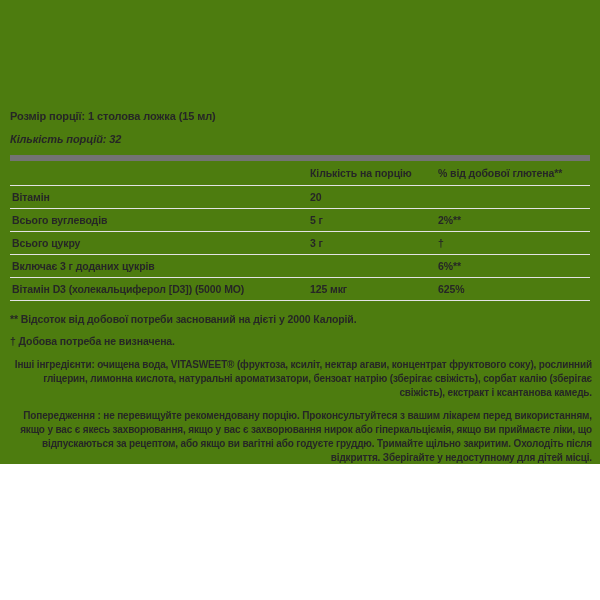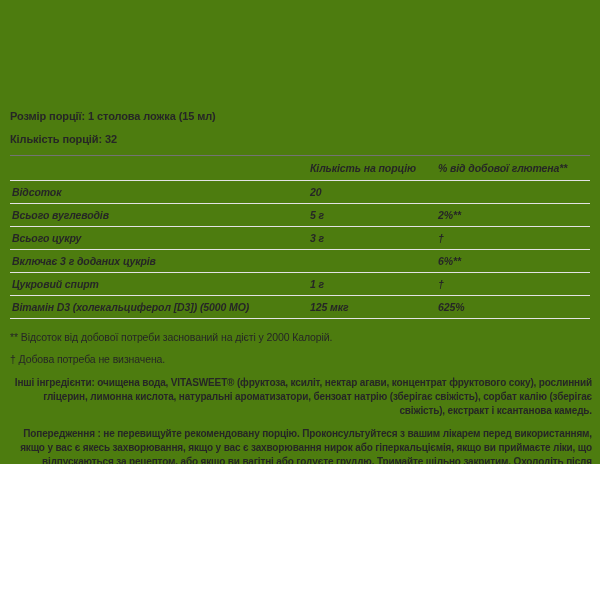--- a/index.html
+++ b/index.html
@@ -20,49 +20,48 @@
   .content {
     padding: 110px 10px 0 10px;
   }
   .serving-line {
     font-size: 11px;
     font-weight: 700;
     line-height: 13px;
     margin-bottom: 10px;
     letter-spacing: -0.1px;
   }
-  .serving-line.second { margin-bottom: 9px; }
+  .serving-line.second { margin-bottom: 9px; font-style: italic; }
 
   table.facts-table {
     width: 580px;
     border-collapse: collapse;
     table-layout: fixed;
-    border-top: 1px solid #737373;
-    font-style: italic;
+    border-top: 6px solid #737373;
   }
   table.facts-table th,
   table.facts-table td {
     font-size: 10.5px;
     font-weight: 700;
     letter-spacing: -0.1px;
     text-align: left;
     vertical-align: middle;
     padding: 5px 4px 5px 2px;
     border-bottom: 1px solid #e3e3e3;
     white-space: nowrap;
     overflow: hidden;
   }
   table.facts-table thead th { padding: 6px 4px 6px 2px; }
   .col-label  { width: 298px; }
   .col-amount { width: 128px; }
   .col-dv     { width: 154px; }
 
   .footnote {
     font-size: 10.5px;
-    font-weight: 400;
+    font-weight: 700;
     letter-spacing: -0.1px;
     line-height: 12px;
     margin-top: 12px;
   }
   .footnote.second { margin-top: 10px; }
 
   .para {
     width: 582px;
     font-size: 10px;
     font-weight: 700;
@@ -86,43 +85,38 @@
     <table class="facts-table">
       <thead>
         <tr>
           <th class="col-label"></th>
           <th class="col-amount">Кількість на порцію</th>
           <th class="col-dv">% від добової глютена**</th>
         </tr>
       </thead>
       <tbody>
         <tr>
-          <td class="col-label">Відсоток</td>
+          <td class="col-label">Вітамін</td>
           <td class="col-amount">20</td>
           <td class="col-dv"></td>
         </tr>
         <tr>
           <td class="col-label">Всього вуглеводів</td>
           <td class="col-amount">5 г</td>
           <td class="col-dv">2%**</td>
         </tr>
         <tr>
           <td class="col-label">Всього цукру</td>
           <td class="col-amount">3 г</td>
           <td class="col-dv">†</td>
         </tr>
         <tr>
           <td class="col-label">Включає 3 г доданих цукрів</td>
           <td class="col-amount"></td>
           <td class="col-dv">6%**</td>
-        </tr>
-        <tr>
-          <td class="col-label">Цукровий спирт</td>
-          <td class="col-amount">1 г</td>
-          <td class="col-dv">†</td>
         </tr>
         <tr>
           <td class="col-label">Вітамін D3 (холекальциферол [D3]) (5000 МО)</td>
           <td class="col-amount">125 мкг</td>
           <td class="col-dv">625%</td>
         </tr>
       </tbody>
     </table>
 
     <div class="footnote">** Відсоток від добової потреби заснований на дієті у 2000 Калорій.</div>

